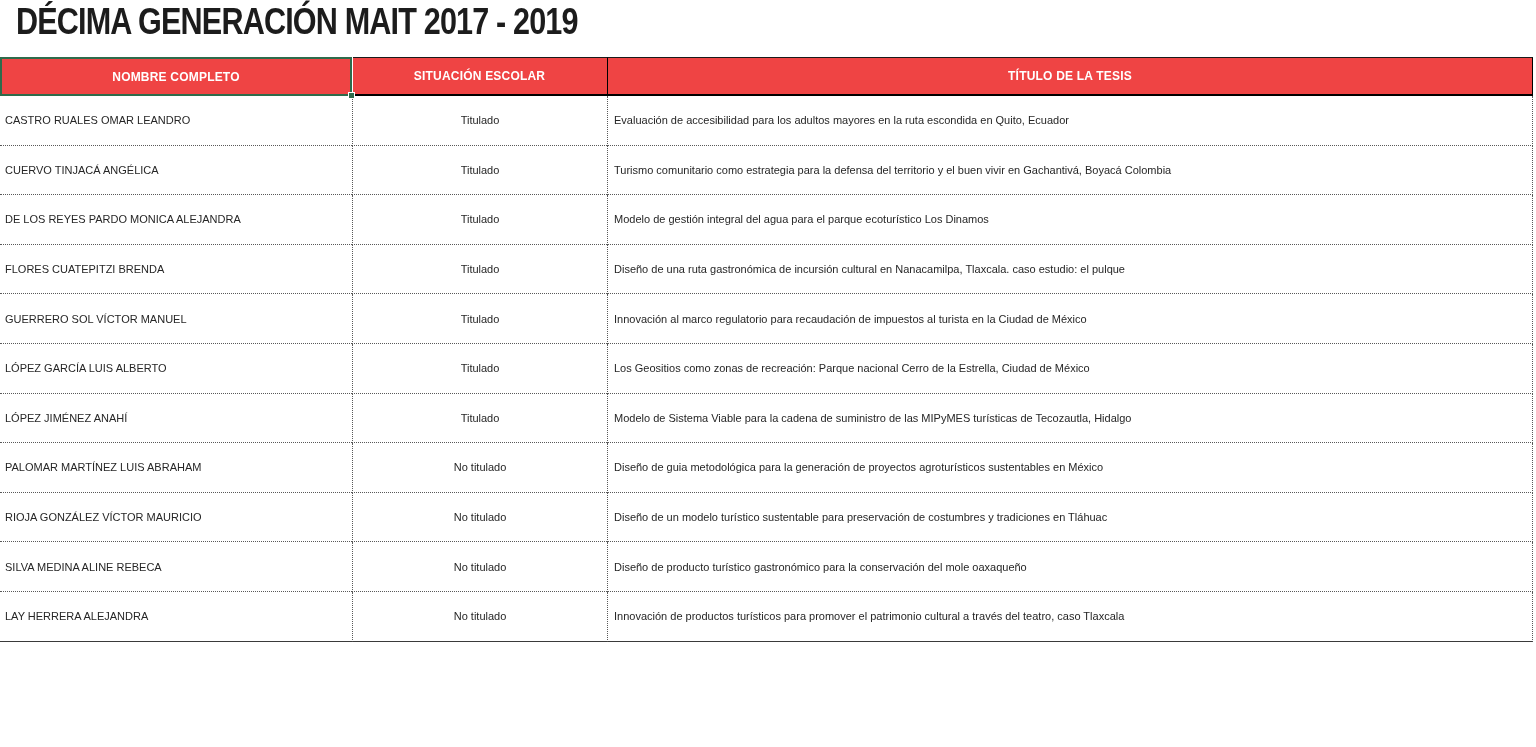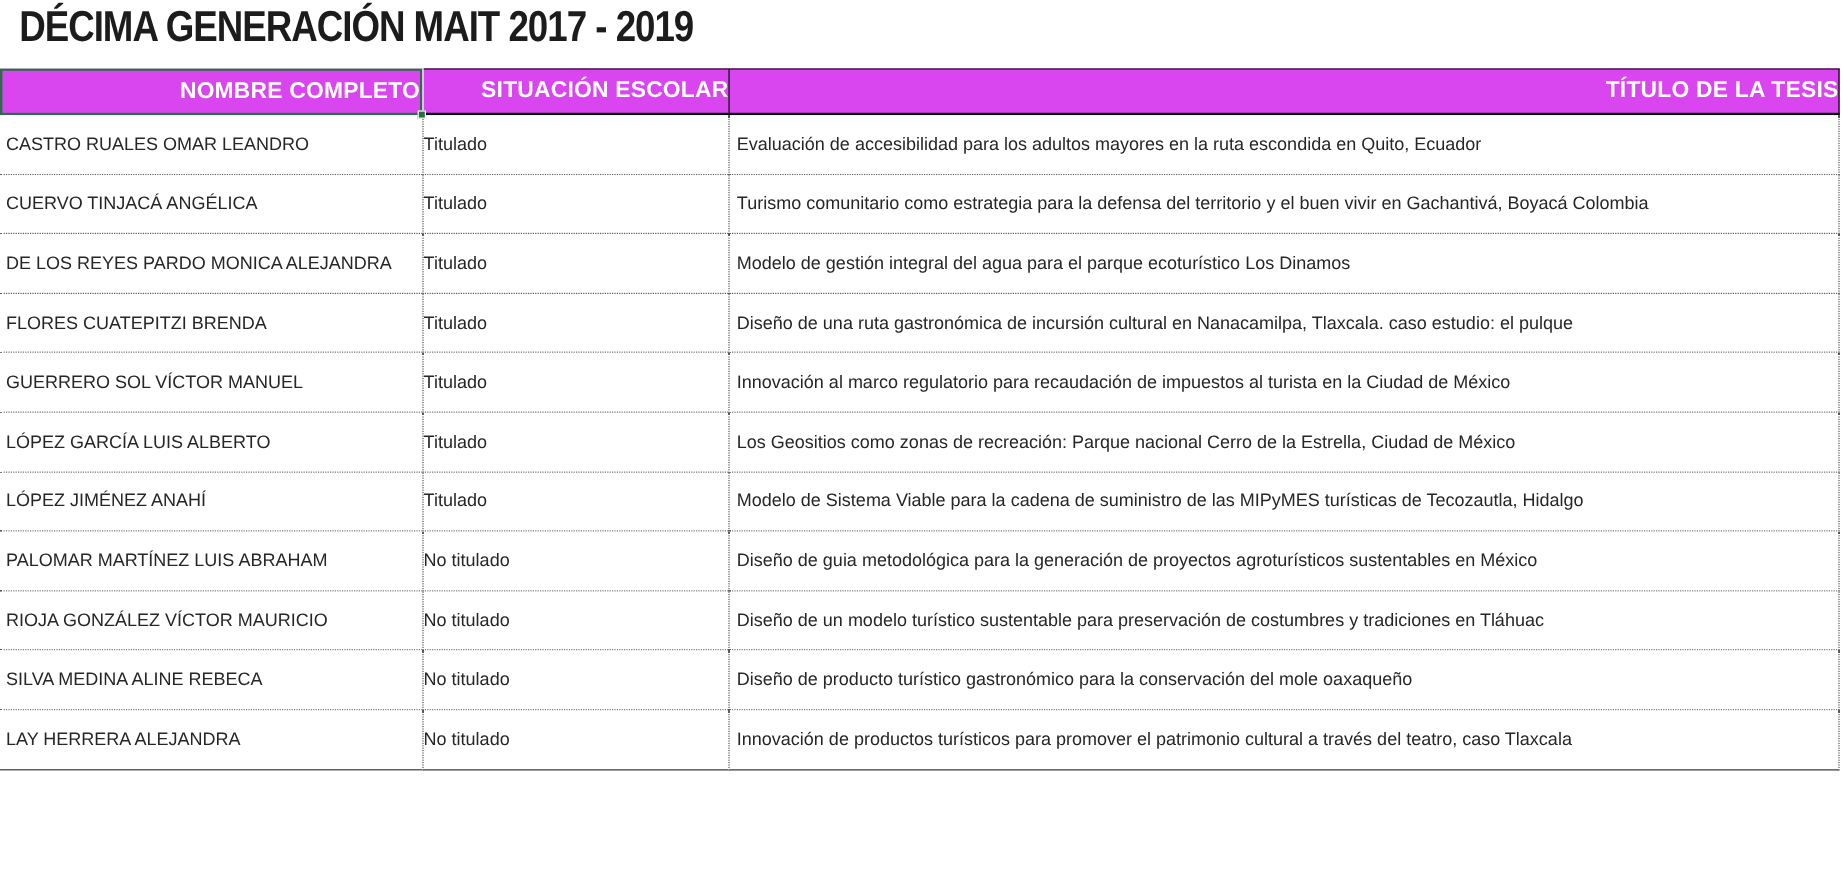--- a/index.html
+++ b/index.html
@@ -27,26 +27,26 @@
     width: 1533px;
     border-spacing: 0;
     table-layout: fixed;
     border-collapse: separate;
   }
   col.c1 { width: 352px; }
   col.c2 { width: 255px; }
   col.c3 { width: 926px; }
 
   th {
-    background: #d946ef;
+    background: #ef4444;
     color: #ffffff;
-    font-size: 19px;
+    font-size: 12px;
     font-weight: bold;
     height: 39px;
-    text-align: right;
+    text-align: center;
     vertical-align: middle;
     border-top: 1px solid #1a1a1a;
     border-bottom: 2px solid #000000;
     letter-spacing: 0.2px;
   }
   th.col3 { border-left: 1px solid #000000; border-right: 1px solid #000000; }
   th.selected {
     border: 2px solid #2E6B4B;
     outline: 1px solid #ffffff;
     position: relative;
@@ -54,30 +54,30 @@
   .fill-handle {
     position: absolute;
     right: -5px; bottom: -5px;
     width: 7px; height: 7px;
     background: #2E6B4B;
     border: 1px solid #ffffff;
     z-index: 5;
   }
   td {
     height: 49.6px;
-    font-size: 15px;
+    font-size: 11px;
     color: #262626;
     vertical-align: middle;
     border-bottom: 1px dotted #595959;
     background: #ffffff;
     overflow: hidden;
     white-space: nowrap;
   }
   td.cell-nombre { text-align: left; padding-left: 5px; }
-  td.cell-situacion { text-align: left; border-left: 1px dotted #595959; }
+  td.cell-situacion { text-align: center; border-left: 1px dotted #595959; }
   td.cell-tesis { text-align: left; padding-left: 6px; border-left: 1px dotted #595959; border-right: 1px dotted #595959; margin-left: 32px; }
   tbody tr:last-child td { border-bottom: 1px solid #3a3a3a; }
 </style>
 </head>
 <body>
 
 <h1 class="title">DÉCIMA GENERACIÓN MAIT 2017 - 2019</h1>
 
 <table class="sheet">
   <colgroup>

